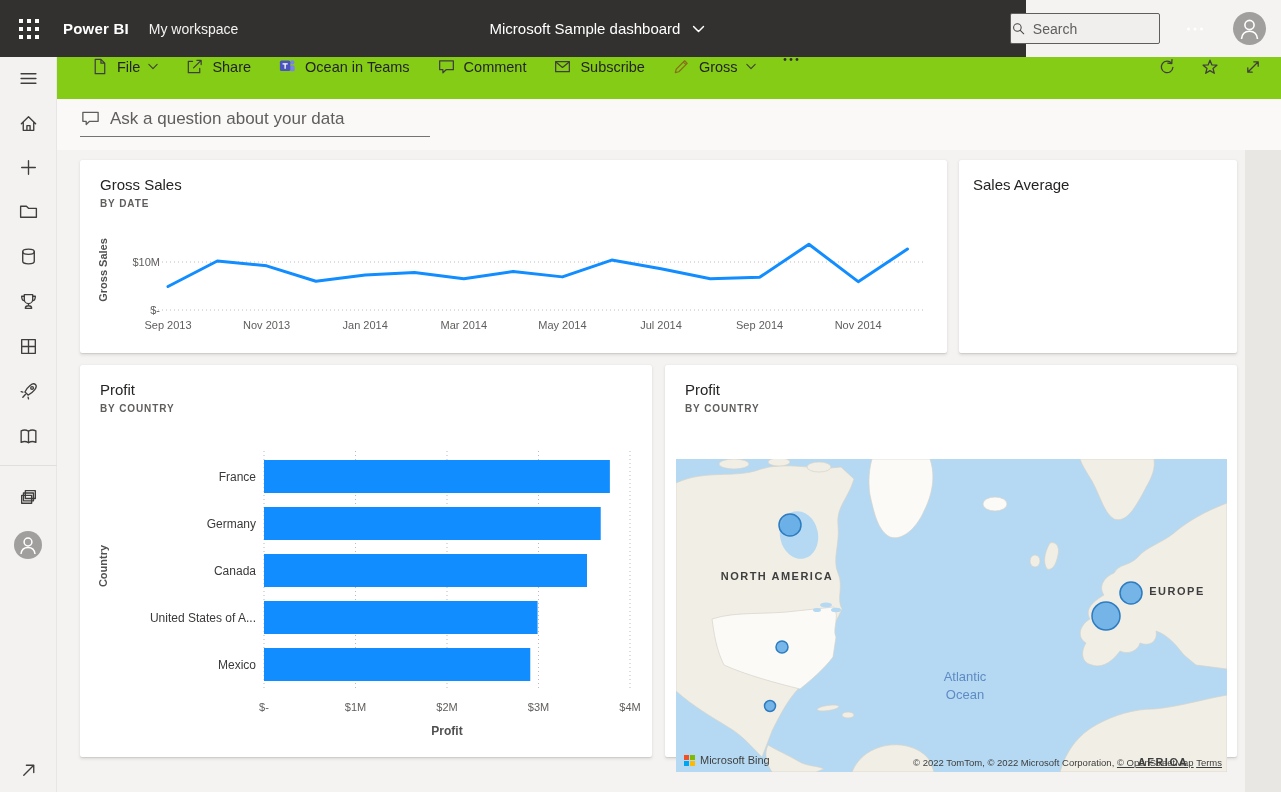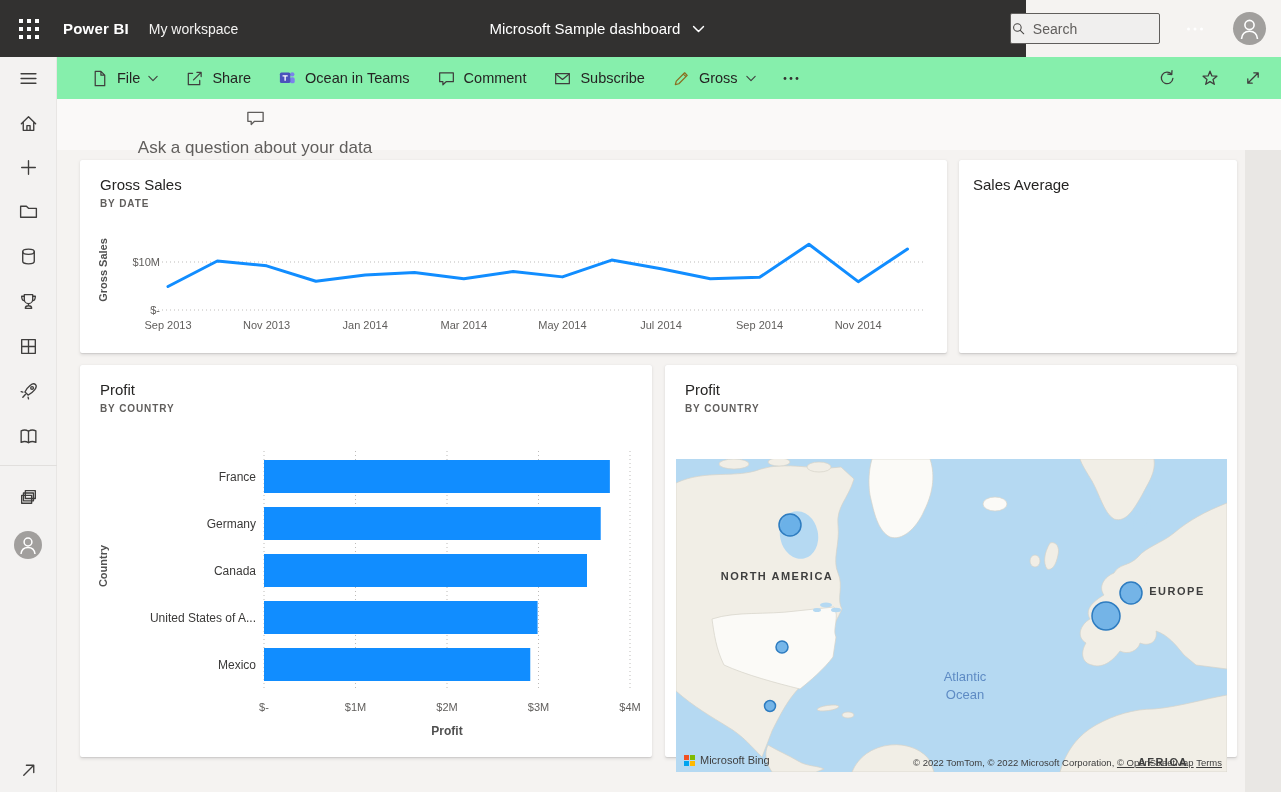--- a/index.html
+++ b/index.html
@@ -23,21 +23,21 @@
   .searchbox input { border:none; outline:none; background:transparent;
     font-size:14px; color:#484644; width:100%; font-family:inherit; }
   .searchbox input::placeholder { color:#605e5c; }
   .tb-ellipsis { position:absolute; left:1178px; top:0; height:57px; width:34px;
     display:flex; align-items:center; justify-content:center; cursor:pointer; }
   .tb-avatar { position:absolute; left:1233px; top:12px; width:33px; height:33px;
     border-radius:50%; background:#a19f9d; overflow:hidden; cursor:pointer; }
 
   
   .menubar { position:absolute; left:57px; top:57px; width:1224px; height:42px;
-    background:#86efac; display:flex; align-items:center; color:#252423; z-index:20; }
+    background:#84cc16; display:flex; align-items:flex-start; color:#252423; z-index:20; }
   .mi { display:flex; align-items:center; gap:8px; font-size:14.5px;
     margin-left:27px; cursor:pointer; white-space:nowrap; }
   .mi:first-child { margin-left:33px; }
   .mi svg { flex:none; }
   .menu-right { margin-left:auto; margin-right:18px; display:flex; gap:23px; align-items:center; }
   .menu-right .mi { margin-left:0; }
 
   
   .sidenav { position:absolute; left:0; top:57px; width:57px; height:735px;
     background:#f3f2f1; border-right:1px solid #e8e6e4; z-index:25; }
@@ -46,21 +46,21 @@
   .nav-avatar { position:absolute; left:14px; width:28px; height:28px;
     border-radius:50%; background:#a19f9d; overflow:hidden; cursor:pointer; }
 
   
   .header-strip { position:absolute; left:57px; top:99px; width:1224px; height:51px; background:#faf9f8; }
   .canvas { position:absolute; left:57px; top:150px; width:1224px; height:642px; background:#f5f3f1; }
   .gutter { position:absolute; left:1245px; top:150px; width:36px; height:642px; background:#e9e7e4; }
 
   .qna { position:absolute; left:80px; top:108px; width:350px; display:flex;
     align-items:center; gap:9px; padding-bottom:7px; border-bottom:1px solid #767472;
-    color:#605e5c; font-size:17px; cursor:text;flex-direction:column; }
+    color:#605e5c; font-size:17px; cursor:text; }
 
   .card { position:absolute; background:#fff; border-radius:2px;
     box-shadow:0 1.6px 3.6px rgba(0,0,0,.1), 0 .3px .9px rgba(0,0,0,.08); }
   .card-title { position:absolute; left:20px; top:16px; font-size:15px; color:#252423; }
   .card-sub { position:absolute; left:20px; top:38px; font-size:10px; font-weight:bold;
     color:#605e5c; letter-spacing:.9px; }
 
   #card-gross { left:80px; top:160px; width:867px; height:193px; }
   #card-avg   { left:959px; top:160px; width:278px; height:193px; }
   #card-bar   { left:80px; top:365px; width:572px; height:392px; }

